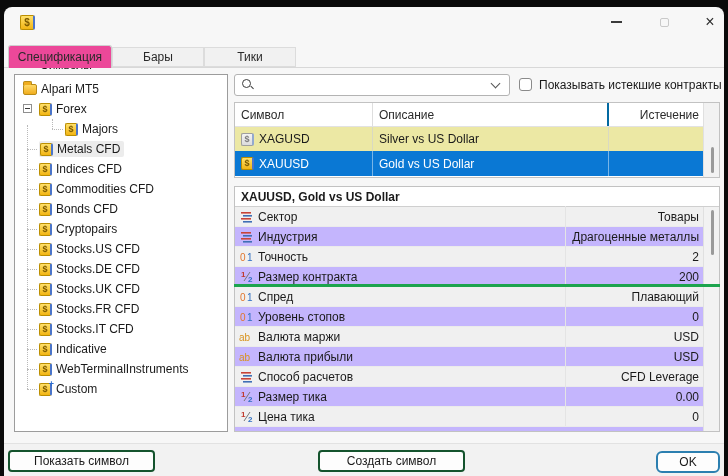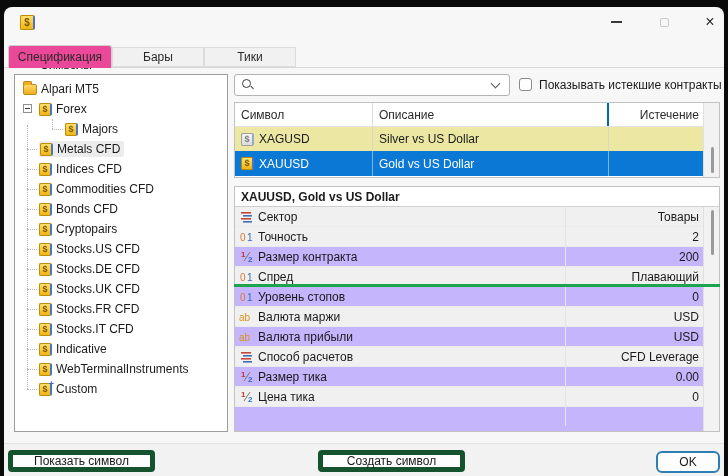--- a/index.html
+++ b/index.html
@@ -85,21 +85,21 @@
   .d-row.alt { background:#f0f0f0; }
   .d-label { width:331px; display:flex; align-items:center; padding-left:4px; height:100%; }
   .d-value { width:139px; text-align:right; padding-right:6px; }
   .d-ic { width:15px; height:13px; margin-right:4px; display:inline-flex; align-items:center; justify-content:center; flex:0 0 15px; }
   #detail-vdiv { left:565px; top:206px; width:1px; height:220px; background:#e4e4e4; z-index:4; }
   #green-line { left:234px; top:284px; width:486px; height:3px; background:#1da44e; z-index:6; }
 
   
   #footer-line { left:4px; top:443px; width:720px; height:1px; background:#e2e2e2; }
   #footer { left:4px; top:444px; width:720px; height:32px; background:#f2f2f2; }
-  .btn { position:absolute; top:450px; height:22px; background:#fdfdfd; border:5px solid #14532d; border-radius:4px;
+  .btn { position:absolute; top:450px; height:22px; background:#fdfdfd; border:2px solid #14532d; border-radius:4px;
          display:flex; align-items:center; justify-content:center; color:#1a1a1a; cursor:default; }
   #btn-show { left:8px;  width:147px; }
   #btn-hide { left:163px; width:147px; }
   #btn-create { left:318px; width:147px; }
   #btn-ok { left:656px; top:451px; width:64px; height:22px; border:2px solid #2c7fb0; border-radius:6px; background:#fdfdfd; }
 </style>
 </head>
 <body>
 
 <div id="stage">
@@ -295,20 +295,34 @@
                 <rect x="1" y="1" width="10" height="1.6" fill="#c84538"></rect>
                 <rect x="3" y="4" width="9" height="1.6" fill="#3f6fb5"></rect>
                 <rect x="1" y="7" width="10" height="1.6" fill="#c84538"></rect>
                 <rect x="3" y="10" width="9" height="1.6" fill="#3f6fb5"></rect>
               </svg>
             </span>
             <span>Сектор</span>
           </div>
           <div class="d-value">Товары</div>
         </div>
+        <div class="d-row">
+          <div class="d-label">
+            <span class="d-ic">
+              <svg width="13" height="12" viewBox="0 0 13 12">
+                <rect x="1" y="1" width="10" height="1.6" fill="#c84538"></rect>
+                <rect x="3" y="4" width="9" height="1.6" fill="#3f6fb5"></rect>
+                <rect x="1" y="7" width="10" height="1.6" fill="#c84538"></rect>
+                <rect x="3" y="10" width="9" height="1.6" fill="#3f6fb5"></rect>
+              </svg>
+            </span>
+            <span>Индустрия</span>
+          </div>
+          <div class="d-value">Драгоценные металлы</div>
+        </div>
         <div class="d-row alt">
           <div class="d-label">
             <span class="d-ic">
               <svg width="14" height="12" viewBox="0 0 14 12">
                 <text x="0" y="10" font-size="10" font-family="Liberation Sans,sans-serif" fill="#e0762e">0</text>
                 <text x="7" y="10" font-size="10" font-family="Liberation Sans,sans-serif" fill="#2f6fc1">1</text>
               </svg>
             </span>
             <span>Точность</span>
           </div>

